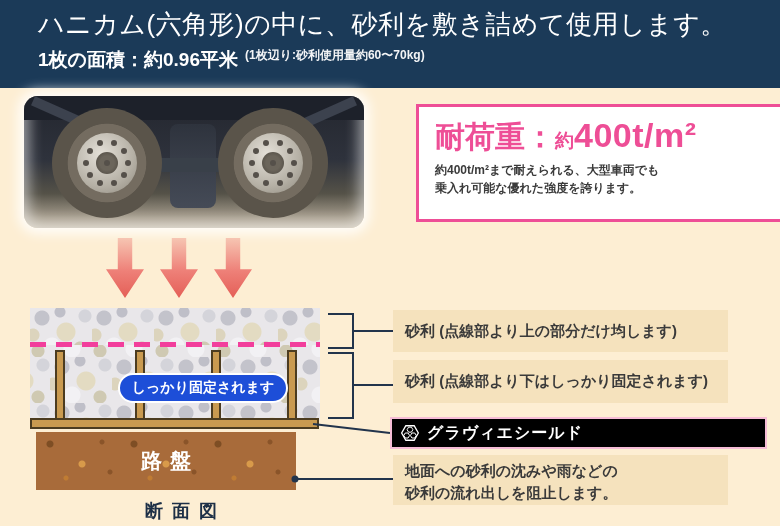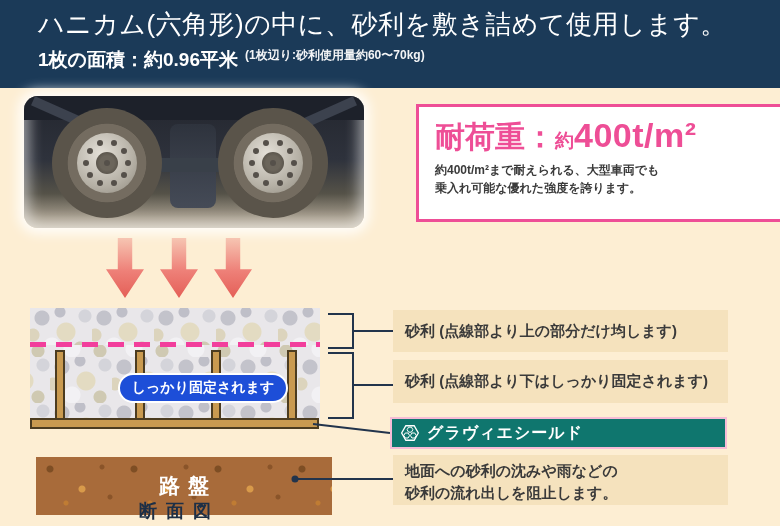--- a/index.html
+++ b/index.html
@@ -64,43 +64,43 @@
   .gravel-top { top:308px; height:37px; }
   .gravel-bottom { top:345px; height:75px; background-position:20px 12px; }
   .dashline { position:absolute; left:30px; top:342px; width:290px; height:5px;
               background:repeating-linear-gradient(90deg,#f23e9c 0 16px,transparent 16px 26px); }
   .post { position:absolute; top:350px; width:10px; height:70px; background:#c99a50; border:2px solid #4c3c20; }
   .post-1{left:55px;} .post-2{left:135px;} .post-3{left:211px;} .post-4{left:287px;}
   .base { position:absolute; left:30px; top:418px; width:289px; height:11px; background:#c99a50; border:2px solid #4c3c20; }
   .fixed-badge { position:absolute; left:118px; top:373px; width:170px; height:30px; border-radius:16px;
                  background:#1d4ed8; border:2px solid #fff; color:#fff; font-size:14px; font-weight:700;
                  display:flex; align-items:center; justify-content:center; z-index:3; white-space:nowrap; }
-  .roadbed { position:absolute; left:36px; top:432px; width:296px; height:58px; background-color:#a86b3a;
+  .roadbed { position:absolute; left:36px; top:432px; width:260px; height:58px; background-color:#a86b3a;
              background-image:
                radial-gradient(circle 3px at 14px 12px,#7e4e24 3px,transparent 4px),
                radial-gradient(circle 3px at 46px 32px,#d89a4a 3px,transparent 4px),
                radial-gradient(circle 2px at 66px 10px,#8a5429 2px,transparent 3px),
                radial-gradient(circle 2px at 30px 46px,#c07c33 2px,transparent 3px),
                radial-gradient(circle 2px at 74px 40px,#8a5429 2px,transparent 3px);
              background-size:84px 56px;
-             display:flex; align-items:center; justify-content:center;margin-top:25px; }
+             display:flex; align-items:center; justify-content:center; }
   .roadbed-label { color:#fff; font-size:21px; font-weight:700; letter-spacing:8px; text-indent:8px; }
-  .caption { position:absolute; left:30px; top:499px; width:290px; text-align:center;
+  .caption { position:absolute; left:36px; top:499px; width:290px; text-align:center;
              color:#1d2f46; font-size:18px; font-weight:700; letter-spacing:9px; text-indent:9px; }
 
   
   .connectors { position:absolute; left:0; top:0; width:780px; height:526px; pointer-events:none; }
 
   
   .strip { position:absolute; left:393px; width:335px; background:#f5e2bd; color:#3a3a3a;
            font-size:15px; font-weight:700; display:flex; align-items:center; padding-left:12px; }
   .strip-1 { top:310px; height:42px; }
   .strip-2 { top:360px; height:43px; }
   .strip-3 { top:455px; height:50px; display:block; padding-top:5px; line-height:1.45; }
-  .banner { position:absolute; left:390px; top:417px; width:337px; height:32px; background:#0f766e;
+  .banner { position:absolute; left:390px; top:417px; width:377px; height:32px; background:#000000;
             border:2px solid #f6bcd6; display:flex; align-items:center; gap:7px; padding-left:8px;
             color:#fff; font-size:16px; font-weight:700; letter-spacing:1px; }
   .hc-icon { display:inline-flex; width:20px; height:20px; }
 </style>
 </head>
 <body>
 
 <div class="page">
 
   <div class="header">

